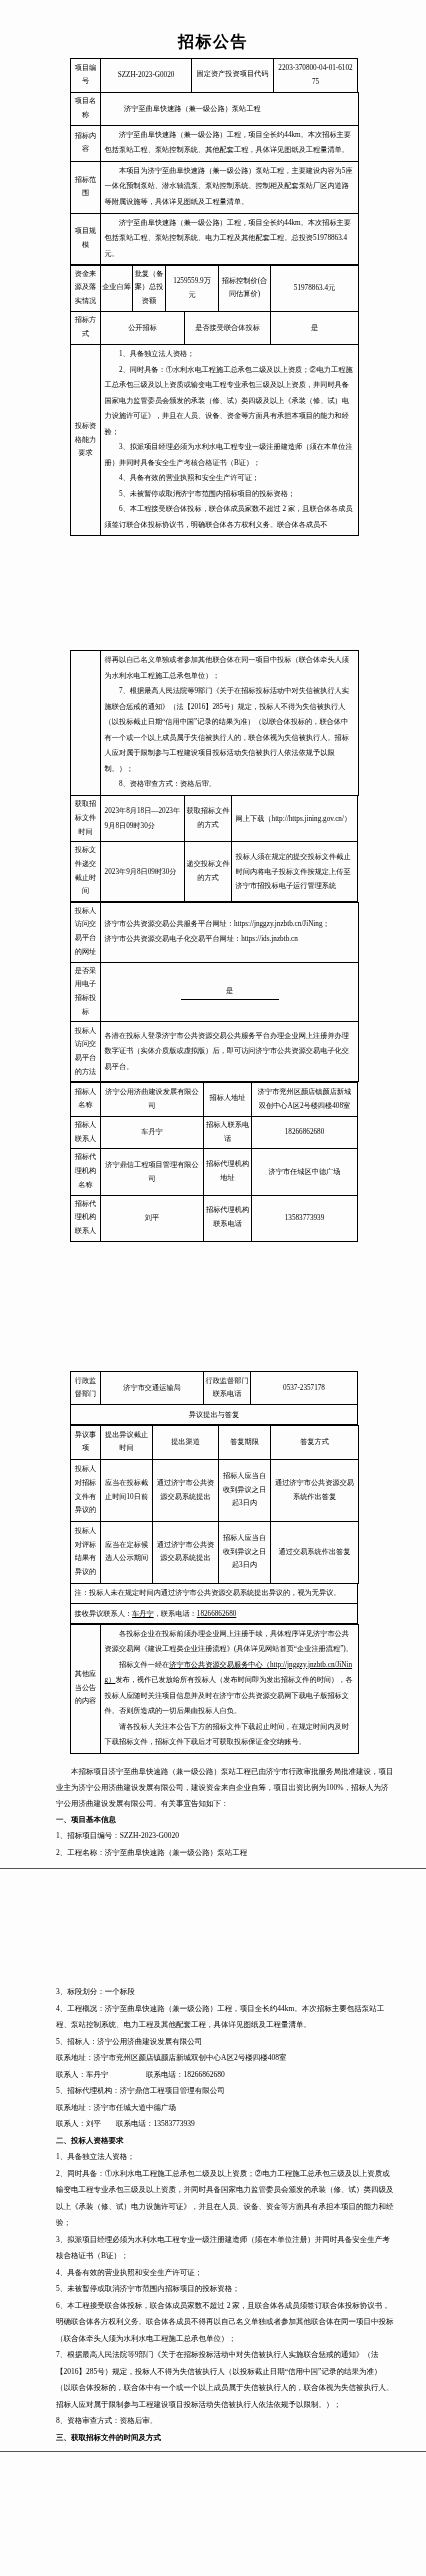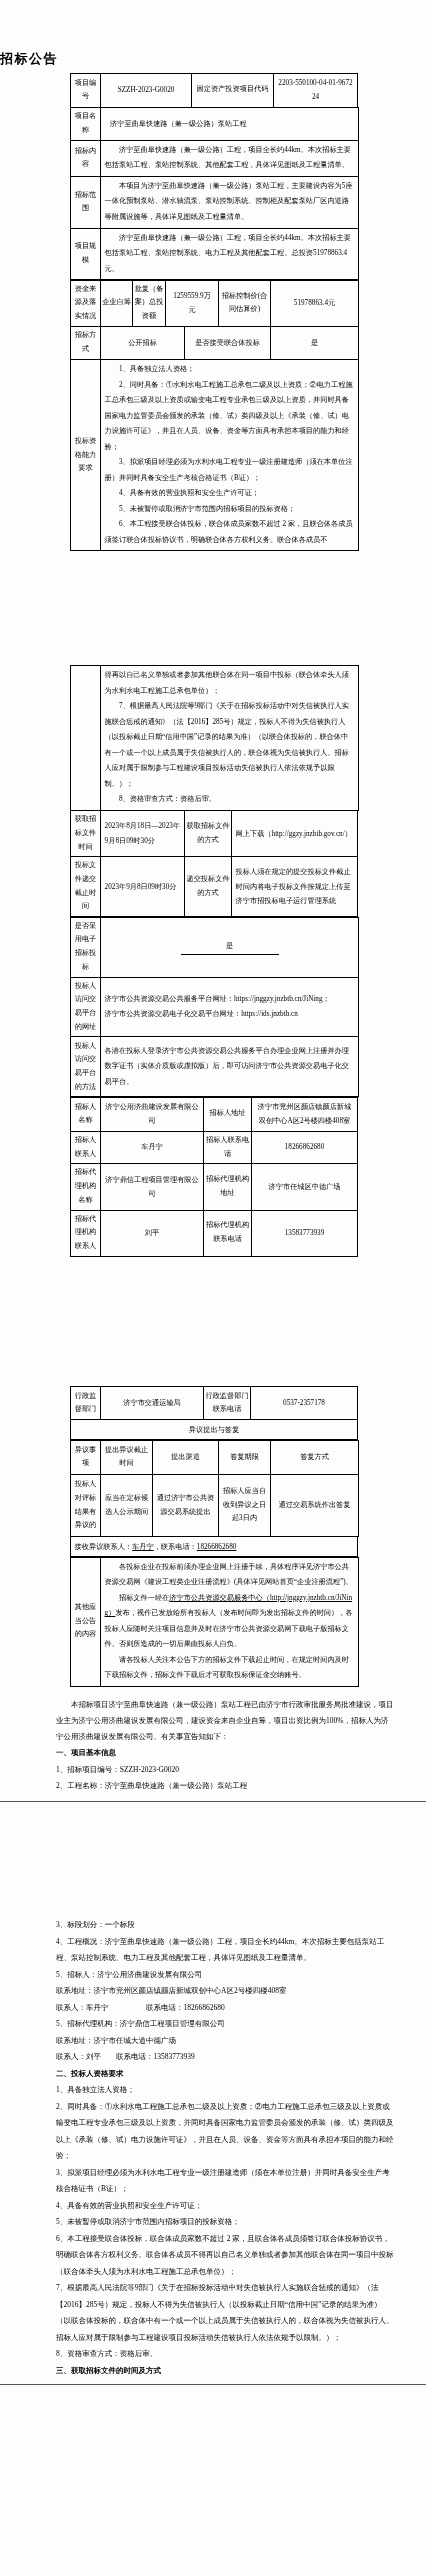--- a/index.html
+++ b/index.html
@@ -1,25 +1,25 @@
 <!DOCTYPE html>
 <html style="font-size:8.2px"><head>
 <meta charset="utf-8">
 <style>
   html,body{margin:0;padding:0;background:#fff;}
   .doc{position:relative;width:426px;height:3011px;overflow:hidden;background:#fdfdfd;
        font-family:"Liberation Serif","DejaVu Serif",serif;color:#000;}
-  .title{padding-top:50px;text-align:left;font-size:13px;font-weight:bold;letter-spacing:1.5px;}
+  .title{padding-top:32px;text-align:center;font-size:16px;font-weight:bold;letter-spacing:1.5px;}
   .col{margin:5.2px 0 0 70px;width:236px;}
   table{border-collapse:collapse;table-layout:fixed;width:287px;}
   .tb{margin-top:-0.5px;}
   td{border:0.5px solid #000;font-size:7.2px;line-height:2.0;padding:2.1px 3.6px;vertical-align:middle;word-break:break-all;}
   .lb{text-align:center;padding:2.1px 1px;line-height:1.9;}
   .c{text-align:center;}
-  .v{padding-left:9px;}
+  .v{padding-left:23px;}
   .p{margin:0;text-indent:2em;line-height:2.15;}
   .p0{margin:0;text-indent:0;line-height:2.15;}
   .small td{line-height:1.9;padding:3.1px 2.1px;}
   .uwide{display:inline-block;min-width:98px;text-align:center;border-bottom:0.5px solid #000;}
   .u{text-decoration:underline;}
   .gap1{height:109px;} .gap2{height:125px;} .gap3{height:116px;} .gap4{height:68px;}
   .sep{width:426px;height:0.5px;background:#555;}
   .wide{margin-left:56px;width:339px;font-size:7.5px;line-height:2.2;}
   .wide div{margin:0;}
   .h{font-weight:bold;}
@@ -37,21 +37,21 @@
           <col style="width:30px">
           <col style="width:91px">
           <col style="width:82px">
           <col style="width:84px">
         </colgroup>
       <tbody>
           <tr>
         <td class="lb">项目编号</td>
         <td class="c">SZZH-2023-G0020</td>
         <td class="lb">固定资产投资项目代码</td>
-        <td class="c">2203-550100-04-01-967224</td>
+        <td class="c">2203-370800-04-01-610275</td>
       </tr>
     </tbody>
       </table>
     <table class="tb">
       <colgroup>
           <col style="width:30px">
           <col style="width:258px">
         </colgroup>
       <tbody>
           <tr>
@@ -159,46 +159,46 @@
           <col style="width:30px">
           <col style="width:84px">
           <col style="width:47px">
           <col style="width:126px">
         </colgroup>
       <tbody>
           <tr>
         <td class="lb">获取招标文件时间</td>
         <td>2023年8月18日—2023年9月8日09时30分</td>
         <td class="lb">获取招标文件的方式</td>
-        <td>网上下载（http://ggzy.jnzbtb.gov.cn/）</td>
+        <td>网上下载（http://https.jining.gov.cn/）</td>
       </tr>
       <tr>
         <td class="lb">投标文件递交截止时间</td>
         <td>2023年9月8日09时30分</td>
         <td class="lb">递交投标文件的方式</td>
         <td>投标人须在规定的提交投标文件截止时间内将电子投标文件按规定上传至济宁市招投标电子运行管理系统</td>
       </tr>
     </tbody>
       </table>
     <table class="tb">
       <colgroup>
           <col style="width:30px">
           <col style="width:258px">
         </colgroup>
       <tbody>
           <tr>
-        <td class="lb">是否采用电子招标投标</td>
-        <td class="c"><span class="uwide">是</span></td>
-      </tr>
-      <tr>
         <td class="lb">投标人访问交易平台的网址</td>
         <td>
           <p class="p0">济宁市公共资源交易公共服务平台网址：https://jnggzy.jnzbtb.cn/JiNing；</p>
           <p class="p0">济宁市公共资源交易电子化交易平台网址：https://ids.jnzbtb.cn</p>
         </td>
+      </tr>
+      <tr>
+        <td class="lb">是否采用电子招标投标</td>
+        <td class="c"><span class="uwide">是</span></td>
       </tr>
       <tr>
         <td class="lb">投标人访问交易平台的方法</td>
         <td>
               <p class="p0">各潜在投标人登录济宁市公共资源交易公共服务平台办理企业网上注册并办理数字证书（实体介质版或虚拟版）后，即可访问济宁市公共资源交易电子化交易平台。</p>
             </td>
       </tr>
     </tbody>
       </table>
     <table class="tb">
@@ -276,26 +276,43 @@
         </colgroup>
       <tbody>
           <tr>
         <td class="c">异议事项</td>
         <td class="c">提出异议截止时间</td>
         <td class="c">提出渠道</td>
         <td class="c">答复期限</td>
         <td class="c">答复方式</td>
       </tr>
       <tr>
+        <td class="c">投标人对招标文件有异议的</td>
+        <td class="c">应当在投标截止时间10日前</td>
+        <td class="c">通过济宁市公共资源交易系统提出</td>
+        <td class="c">招标人应当自收到异议之日起3日内</td>
+        <td class="c">通过济宁市公共资源交易系统作出答复</td>
+      </tr>
+      <tr>
         <td class="c">投标人对评标结果有异议的</td>
         <td class="c">应当在定标候选人公示期间</td>
         <td class="c">通过济宁市公共资源交易系统提出</td>
         <td class="c">招标人应当自收到异议之日起3日内</td>
         <td class="c">通过交易系统作出答复</td>
       </tr>
+    </tbody>
+      </table>
+    <table class="tb">
+      <colgroup>
+          <col style="width:287px">
+        </colgroup>
+      <tbody>
+          <tr>
+            <td>注：投标人未在规定时间内通过济宁市公共资源交易系统提出异议的，视为无异议。</td>
+          </tr>
     </tbody>
       </table>
     <table class="tb">
       <colgroup>
           <col style="width:287px">
         </colgroup>
       <tbody>
           <tr>
         <td><span>接收异议联系人：</span><span class="u">车丹宁</span><span>，联系电话：</span><span class="u">18266862680</span></td>
       </tr>

